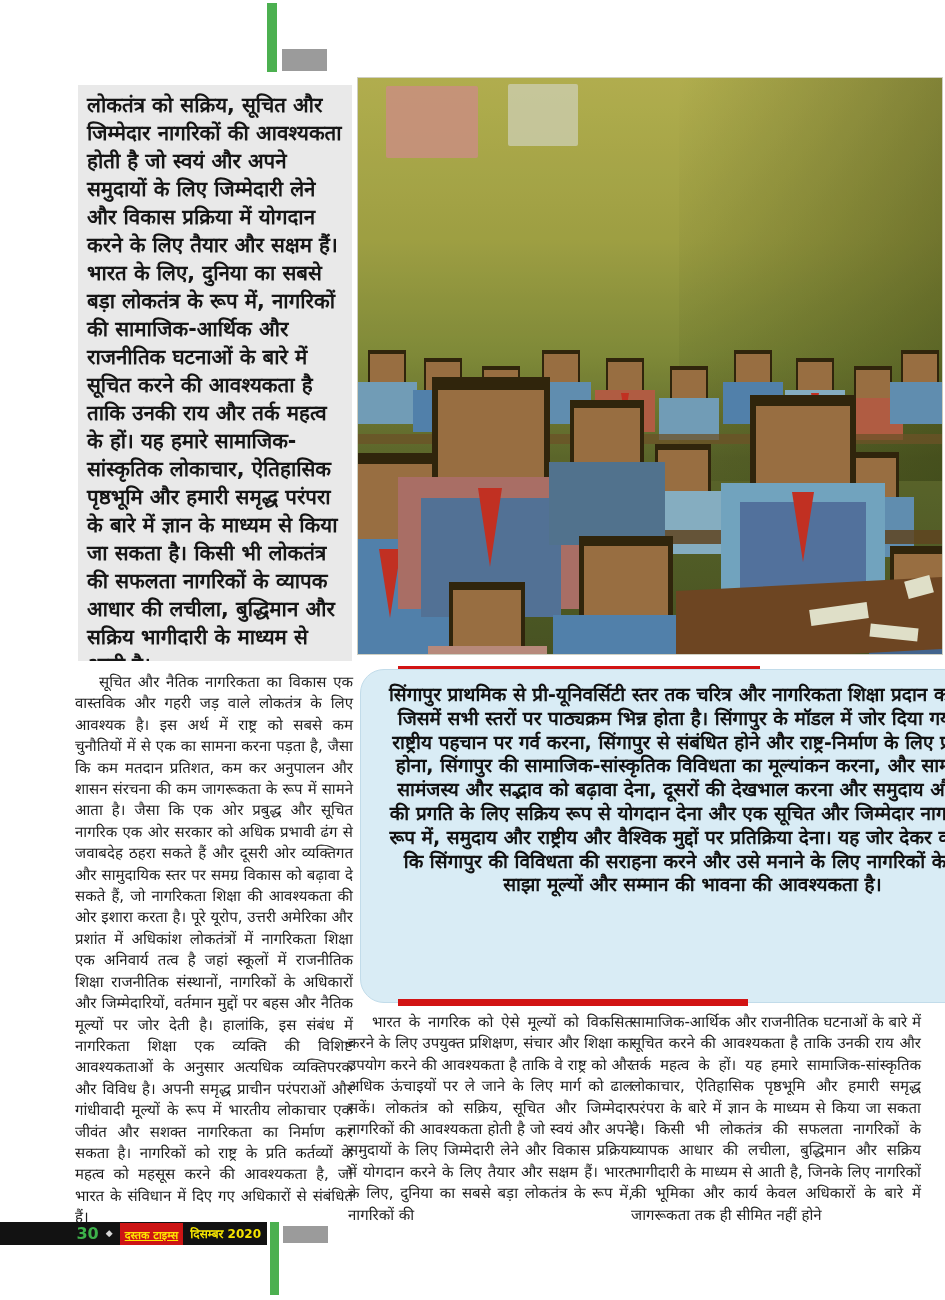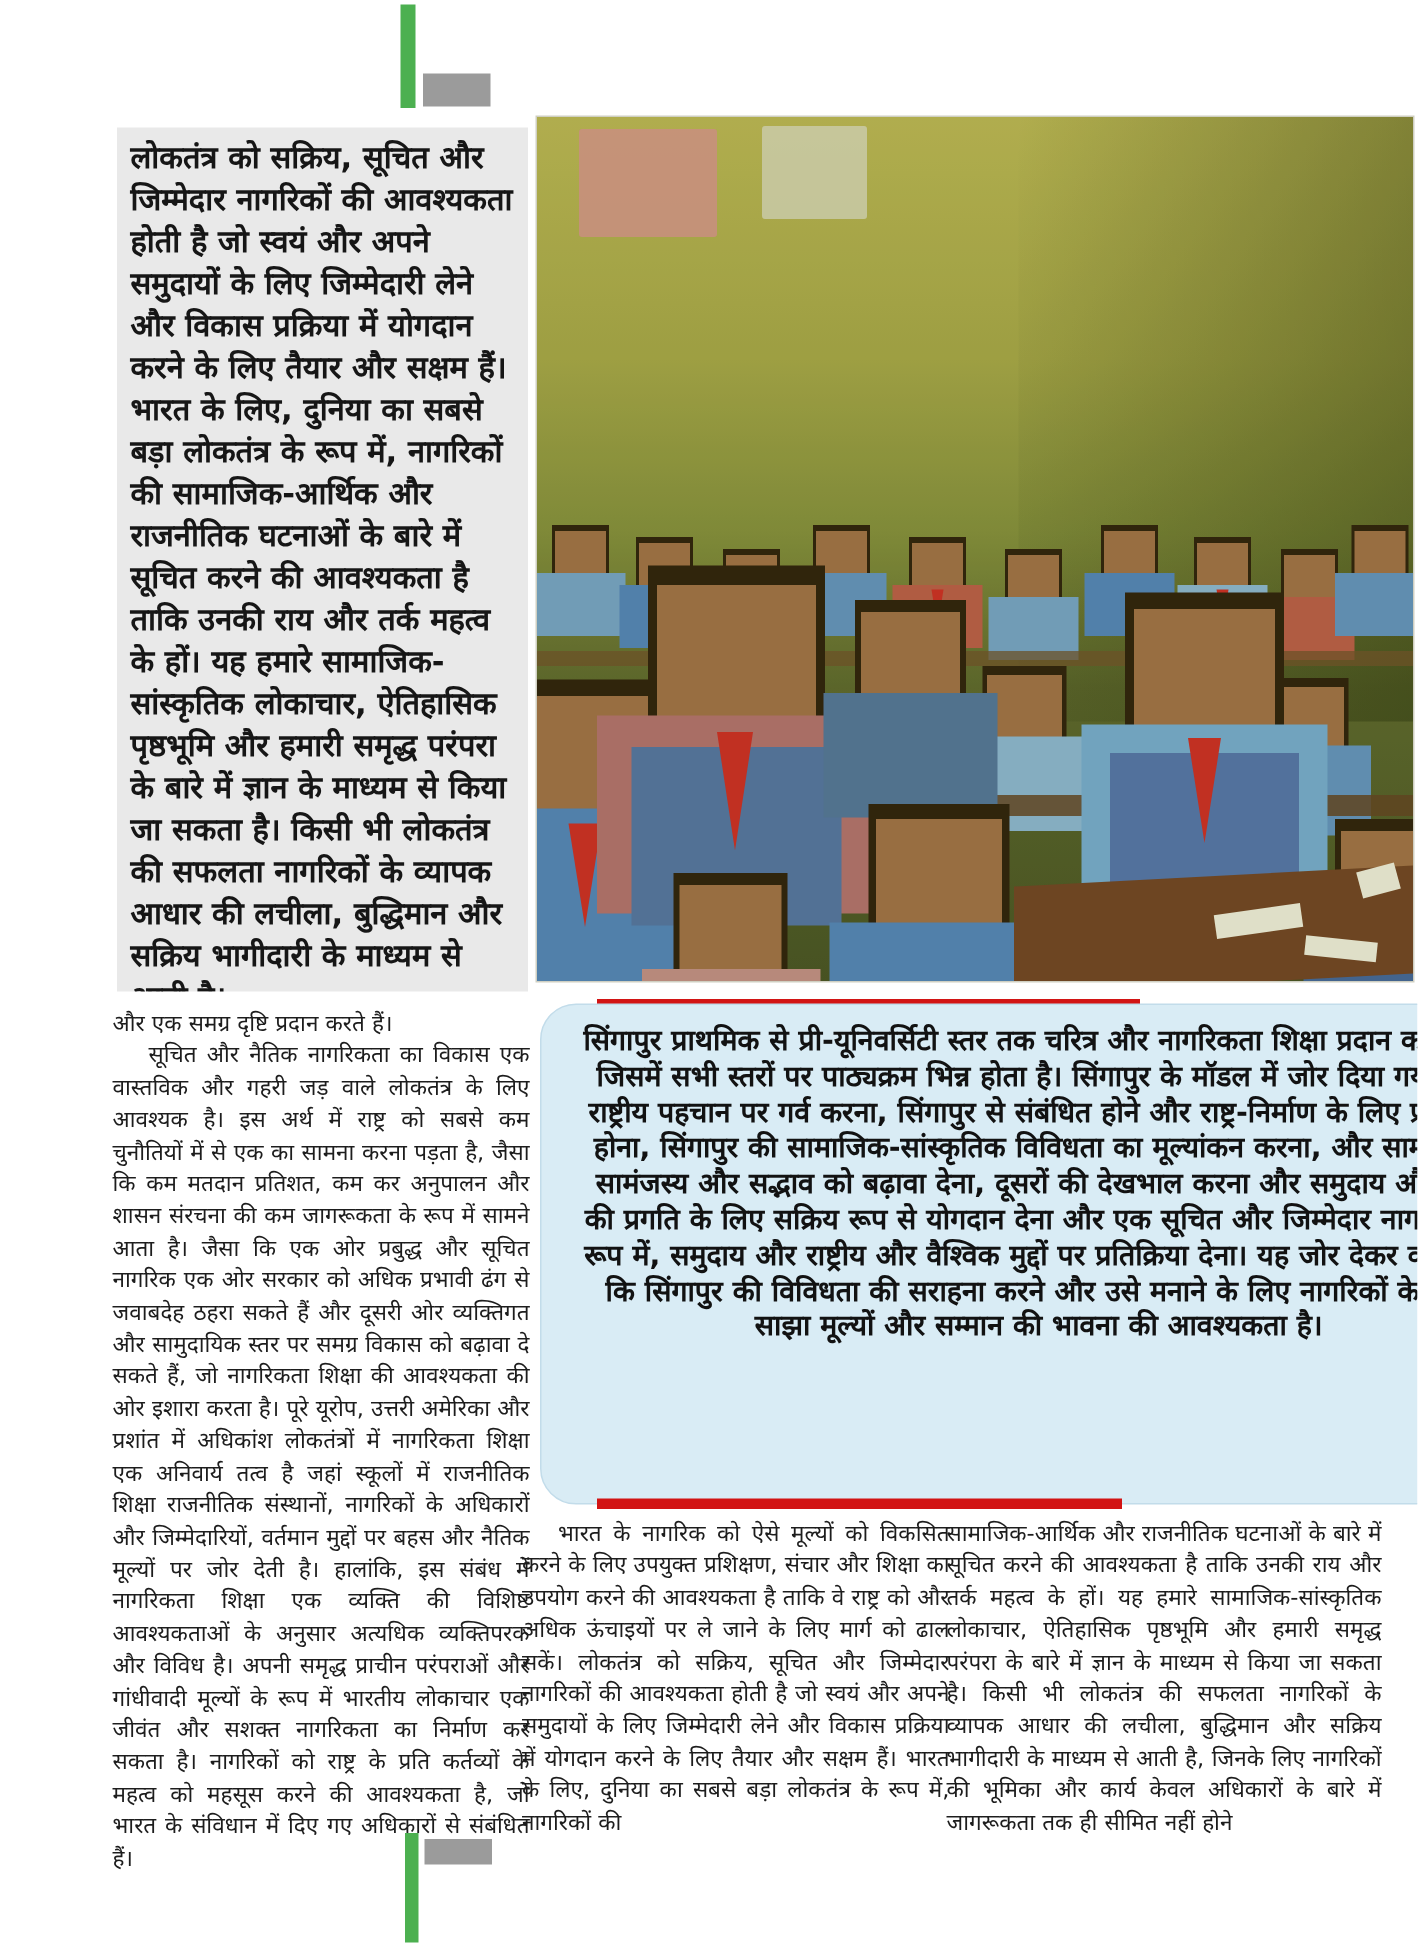--- a/index.html
+++ b/index.html
@@ -155,26 +155,33 @@
       <div class="haze"></div>
     </div>
 
   <div class="redbar top"></div>
   <div class="bluebox">
     <p>सिंगापुर प्राथमिक से प्री-यूनिवर्सिटी स्तर तक चरित्र और नागरिकता शिक्षा प्रदान करता है, जिसमें सभी स्तरों पर पाठ्यक्रम भिन्न होता है। सिंगापुर के मॉडल में जोर दिया गया है - राष्ट्रीय पहचान पर गर्व करना, सिंगापुर से संबंधित होने और राष्ट्र-निर्माण के लिए प्रतिबद्ध होना, सिंगापुर की सामाजिक-सांस्कृतिक विविधता का मूल्यांकन करना, और सामाजिक सामंजस्य और सद्भाव को बढ़ावा देना, दूसरों की देखभाल करना और समुदाय और राष्ट्र की प्रगति के लिए सक्रिय रूप से योगदान देना और एक सूचित और जिम्मेदार नागरिक के रूप में, समुदाय और राष्ट्रीय और वैश्विक मुद्दों पर प्रतिक्रिया देना। यह जोर देकर कहता है कि सिंगापुर की विविधता की सराहना करने और उसे मनाने के लिए नागरिकों के लिए साझा मूल्यों और सम्मान की भावना की आवश्यकता है।</p>
   </div>
   <div class="redbar bottom"></div>
 
   <div class="col col1">
-    <p>और एक समग्र दृष्टि प्रदान करते हैं।</p>
     <p class="indent">सूचित और नैतिक नागरिकता का विकास एक वास्तविक और गहरी जड़ वाले लोकतंत्र के लिए आवश्यक है। इस अर्थ में राष्ट्र को सबसे कम चुनौतियों में से एक का सामना करना पड़ता है, जैसा कि कम मतदान प्रतिशत, कम कर अनुपालन और शासन संरचना की कम जागरूकता के रूप में सामने आता है। जैसा कि एक ओर प्रबुद्ध और सूचित नागरिक एक ओर सरकार को अधिक प्रभावी ढंग से जवाबदेह ठहरा सकते हैं और दूसरी ओर व्यक्तिगत और सामुदायिक स्तर पर समग्र विकास को बढ़ावा दे सकते हैं, जो नागरिकता शिक्षा की आवश्यकता की ओर इशारा करता है। पूरे यूरोप, उत्तरी अमेरिका और प्रशांत में अधिकांश लोकतंत्रों में नागरिकता शिक्षा एक अनिवार्य तत्व है जहां स्कूलों में राजनीतिक शिक्षा राजनीतिक संस्थानों, नागरिकों के अधिकारों और जिम्मेदारियों, वर्तमान मुद्दों पर बहस और नैतिक मूल्यों पर जोर देती है। हालांकि, इस संबंध में नागरिकता शिक्षा एक व्यक्ति की विशिष्ट आवश्यकताओं के अनुसार अत्यधिक व्यक्तिपरक और विविध है। अपनी समृद्ध प्राचीन परंपराओं और गांधीवादी मूल्यों के रूप में भारतीय लोकाचार एक जीवंत और सशक्त नागरिकता का निर्माण कर सकता है। नागरिकों को राष्ट्र के प्रति कर्तव्यों के महत्व को महसूस करने की आवश्यकता है, जो भारत के संविधान में दिए गए अधिकारों से संबंधित हैं।</p>
   </div>
   <div class="col col2">
     <p class="indent">भारत के नागरिक को ऐसे मूल्यों को विकसित करने के लिए उपयुक्त प्रशिक्षण, संचार और शिक्षा का उपयोग करने की आवश्यकता है ताकि वे राष्ट्र को और अधिक ऊंचाइयों पर ले जाने के लिए मार्ग को ढाल सकें। लोकतंत्र को सक्रिय, सूचित और जिम्मेदार नागरिकों की आवश्यकता होती है जो स्वयं और अपने समुदायों के लिए जिम्मेदारी लेने और विकास प्रक्रिया में योगदान करने के लिए तैयार और सक्षम हैं। भारत के लिए, दुनिया का सबसे बड़ा लोकतंत्र के रूप में, नागरिकों की</p>
   </div>
   <div class="col col3">
     <p>सामाजिक-आर्थिक और राजनीतिक घटनाओं के बारे में सूचित करने की आवश्यकता है ताकि उनकी राय और तर्क महत्व के हों। यह हमारे सामाजिक-सांस्कृतिक लोकाचार, ऐतिहासिक पृष्ठभूमि और हमारी समृद्ध परंपरा के बारे में ज्ञान के माध्यम से किया जा सकता है। किसी भी लोकतंत्र की सफलता नागरिकों के व्यापक आधार की लचीला, बुद्धिमान और सक्रिय भागीदारी के माध्यम से आती है, जिनके लिए नागरिकों की भूमिका और कार्य केवल अधिकारों के बारे में जागरूकता तक ही सीमित नहीं होने</p>
   </div>
 
+  <div class="footer-bar">
+    <span class="pageno">30</span>
+    <span class="diamond">◆</span>
+    <span class="magbox">
+      <span>दस्तक टाइम्स</span>
+    </span>
+    <span class="issue">दिसम्बर 2020</span>
+  </div>
   <div class="green-tab-bottom"></div>
   <div class="gray-tab-bottom"></div>
 
 </div>
 
 </body></html>

